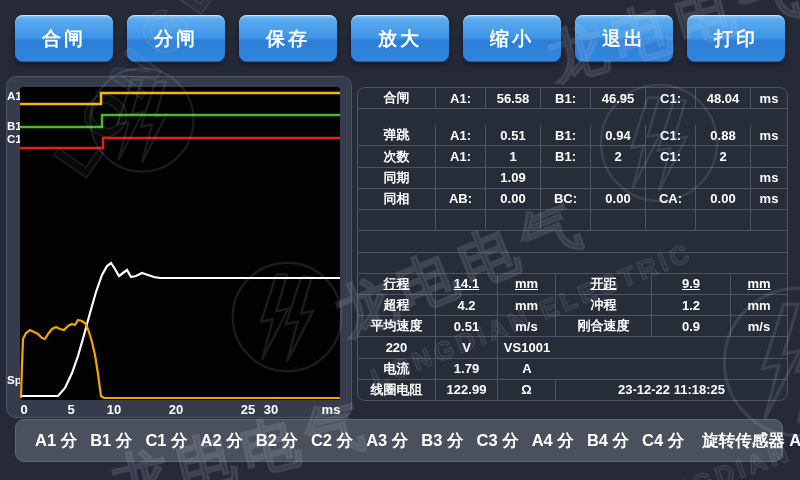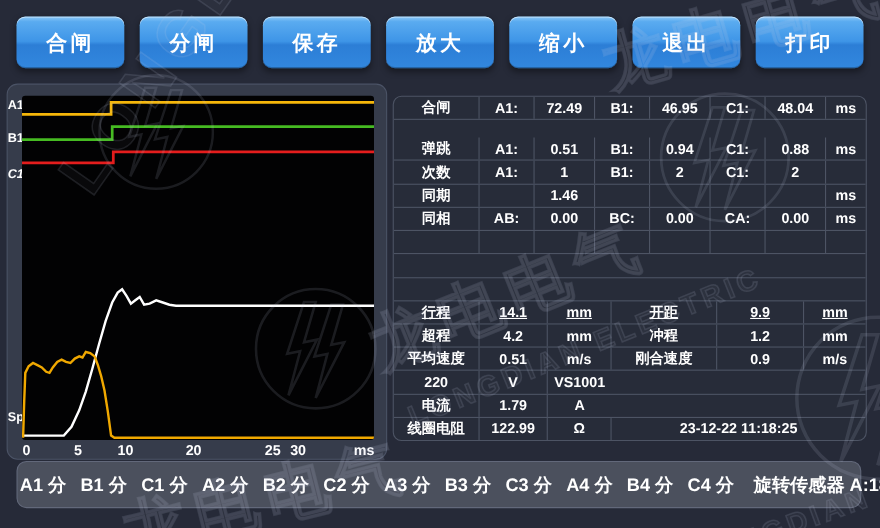--- a/index.html
+++ b/index.html
@@ -38,21 +38,21 @@
   .tcell{
     display:flex;align-items:center;justify-content:center;
     border-right:1px solid #4d5464;font-size:13px;font-weight:bold;color:#fff;
     white-space:nowrap;overflow:hidden;
   }
   .tcell:last-child{border-right:none;}
   
   .statusbar{
     position:absolute;left:15px;top:419px;width:768px;height:43px;z-index:2;
     background:#4b505d;border:1px solid #62687a;border-radius:9px;box-sizing:border-box;
-    display:flex;align-items:center;padding-left:2px;gap:13px;
+    display:flex;align-items:center;padding-left:19px;gap:13px;
   }
   .sitem{font-size:16.5px;font-weight:bold;color:#fff;white-space:nowrap;}
   .sensor{font-size:16.5px;font-weight:bold;color:#fff;white-space:nowrap;margin-left:5px;}
   
   .wm-layer{position:absolute;left:0;top:0;width:800px;height:480px;pointer-events:none;z-index:6;overflow:hidden;}
   .wm-logo{position:absolute;}
   .wm-logo svg{display:block;}
   .wm-logo path,.wm-logo circle{fill:none;stroke:rgba(198,208,228,.13);stroke-width:2;}
   .wm-text{
     position:absolute;font-weight:bold;white-space:nowrap;
@@ -71,21 +71,21 @@
   <button class="tbtn">保存</button>
   <button class="tbtn">放大</button>
   <button class="tbtn">缩小</button>
   <button class="tbtn">退出</button>
   <button class="tbtn">打印</button>
 </div>
 
 <div class="chart-panel">
   <span class="chlabel" style="top:13px;">A1</span>
   <span class="chlabel" style="top:43px;">B1</span>
-  <span class="chlabel" style="top:76px;font-style:italic;">C1</span>
+  <span class="chlabel" style="top:56px;">C1</span>
   <span class="chlabel" style="top:297px;">Sp</span>
 
   <svg class="plot" id="chart-svg" width="320" height="313" viewBox="0 0 320 313" preserveAspectRatio="none">
       <polyline points="0,17 81,17 81,6 320,6" fill="none" stroke="#f5b60a" stroke-width="2.5" stroke-linejoin="miter"></polyline>
       <polyline points="0,40 82,40 82,28 320,28" fill="none" stroke="#46bb22" stroke-width="2.5" stroke-linejoin="miter"></polyline>
       <polyline points="0,61 83,61 83,51 320,51" fill="none" stroke="#e41d1d" stroke-width="2.5" stroke-linejoin="miter"></polyline>
       <polyline points="0,309 38,309 45,301 52,286 58,269 64,248 70,226 76,205 82,188 87,179 91,176 95,182 99,189 103,186 107,183 111,190 116,189 122,186 128,188 134,190 140,191 320,191" fill="none" stroke="#ffffff" stroke-width="2.2" stroke-linejoin="miter"></polyline>
       <polyline points="1,311 2,278 3,252 6,246 10,243 14,245 18,247 22,251 25,252 28,247 32,242 36,240 40,242 44,243 48,239 52,237 55,238 58,233 62,234 66,237 69,245 72,255 75,268 78,287 81,309 84,311 320,311" fill="none" stroke="#f0a800" stroke-width="2.2" stroke-linejoin="miter"></polyline>
     </svg>
 
@@ -95,21 +95,21 @@
   <span class="xaxis-label" style="left:169px;">20</span>
   <span class="xaxis-label" style="left:225px;margin-left:16px;">25</span>
   <span class="xaxis-label" style="left:264px;">30</span>
   <span class="xaxis-label" style="left:324px;">ms</span>
 </div>
 
 <div class="rtable" id="results-table">
     <div class="trow" style="grid-template-columns: 78px 50px 55px 50px 55px 50px 55px 1fr;">
       <div class="tcell">合闸</div>
       <div class="tcell">A1:</div>
-      <div class="tcell">72.49</div>
+      <div class="tcell">56.58</div>
       <div class="tcell">B1:</div>
       <div class="tcell">46.95</div>
       <div class="tcell">C1:</div>
       <div class="tcell">48.04</div>
       <div class="tcell">ms</div>
     </div>
     <div class="trow" style="grid-template-columns: 78px 50px 55px 50px 55px 50px 55px 1fr; margin-top: 16px;">
       <div class="tcell">弹跳</div>
       <div class="tcell">A1:</div>
       <div class="tcell">0.51</div>
@@ -125,21 +125,21 @@
       <div class="tcell">1</div>
       <div class="tcell">B1:</div>
       <div class="tcell">2</div>
       <div class="tcell">C1:</div>
       <div class="tcell">2</div>
       <div class="tcell"></div>
     </div>
     <div class="trow" style="grid-template-columns: 78px 50px 55px 50px 55px 50px 55px 1fr;">
       <div class="tcell">同期</div>
       <div class="tcell"></div>
-      <div class="tcell">1.46</div>
+      <div class="tcell">1.09</div>
       <div class="tcell"></div>
       <div class="tcell"></div>
       <div class="tcell"></div>
       <div class="tcell"></div>
       <div class="tcell">ms</div>
     </div>
     <div class="trow" style="grid-template-columns: 78px 50px 55px 50px 55px 50px 55px 1fr;">
       <div class="tcell">同相</div>
       <div class="tcell">AB:</div>
       <div class="tcell">0.00</div>

